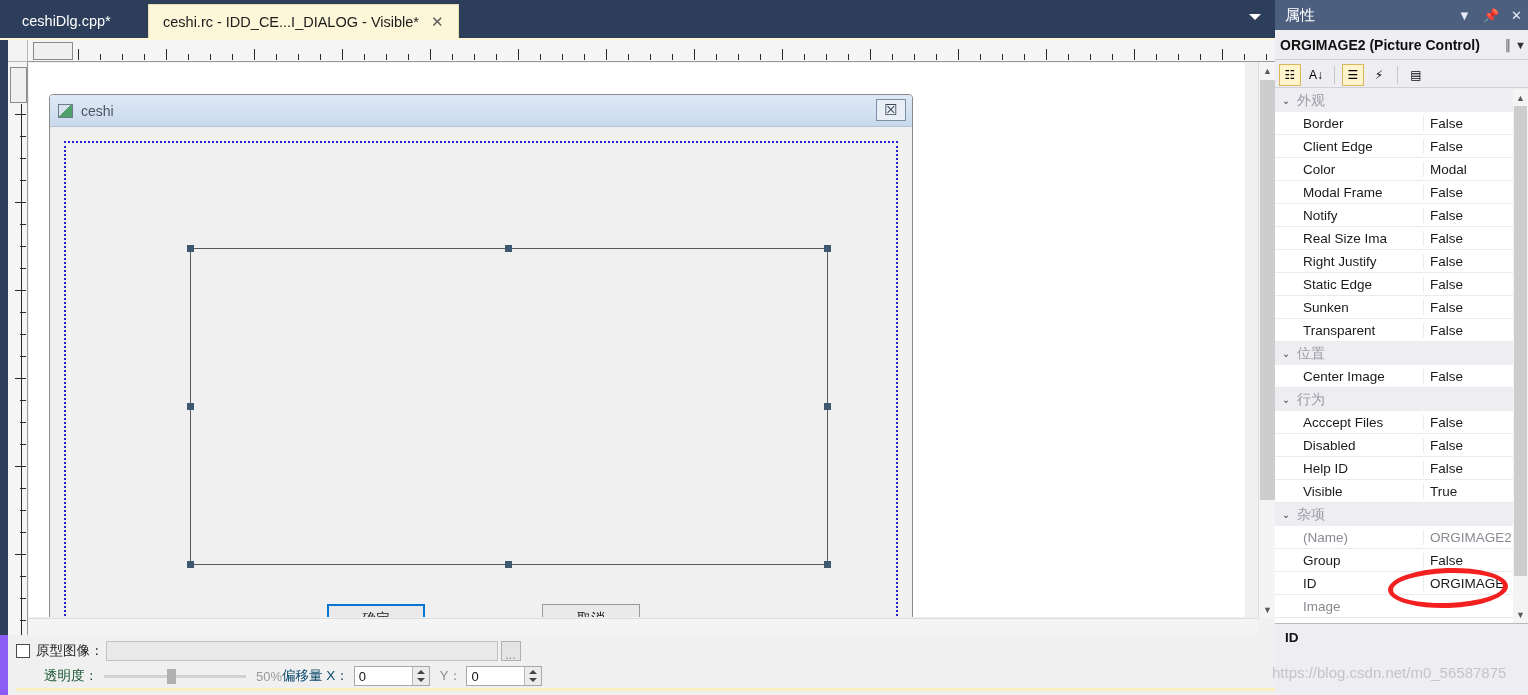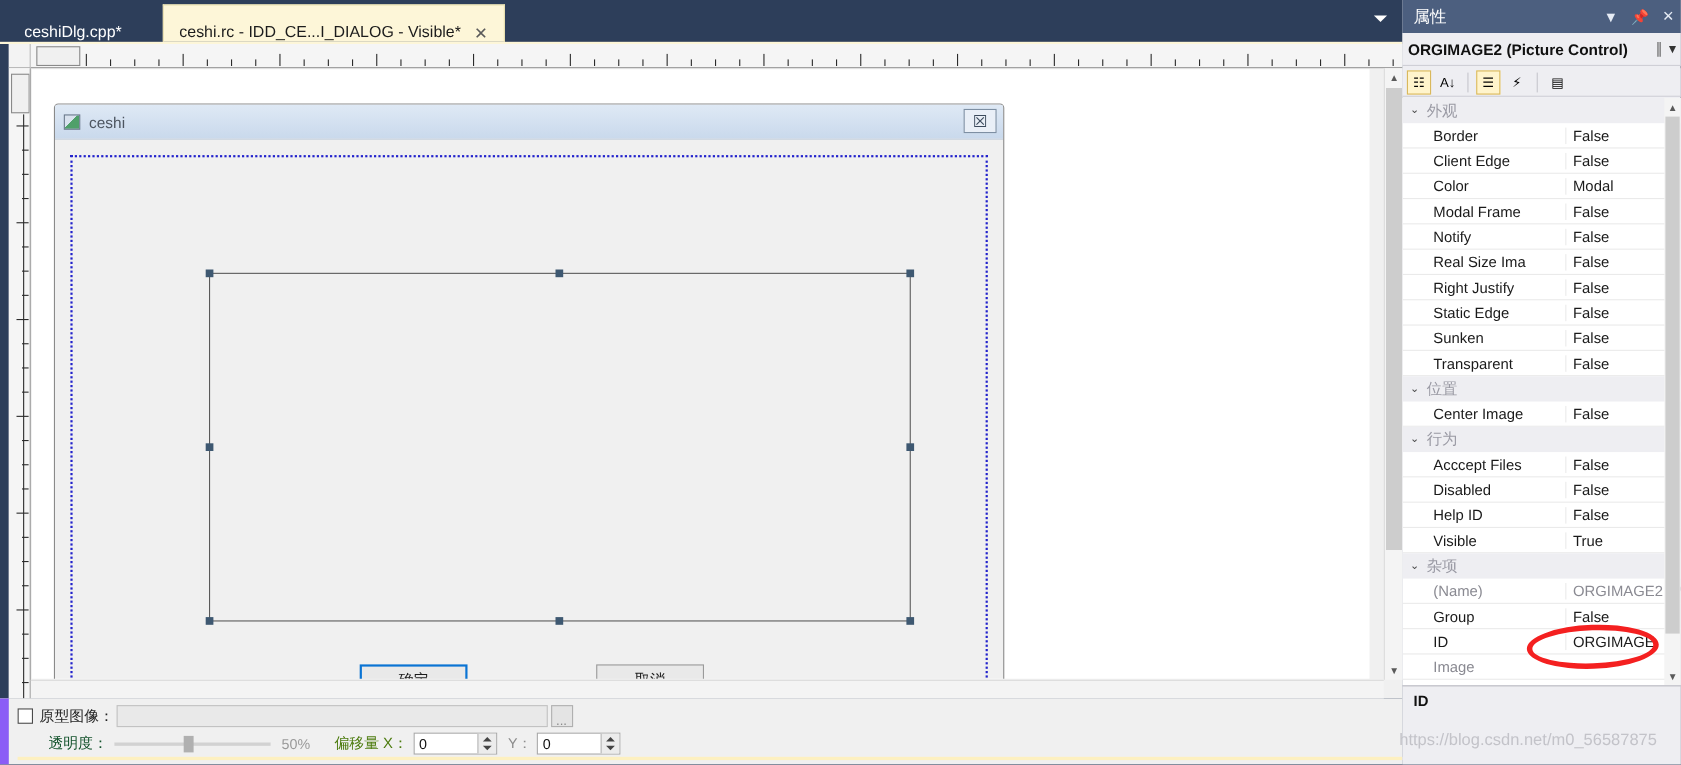--- a/index.html
+++ b/index.html
@@ -13,21 +13,21 @@
   }
   #app { position: relative; width: 1528px; height: 695px; }
 
   
   #tabstrip {
     position: absolute; left: 0; top: 0; width: 1275px; height: 38px;
     background: #2d3e5a;
   }
   .tab {
     position: absolute; top: 4px; height: 34px;
-    display: flex; align-items: flex-end;
+    display: flex; align-items: center;
     padding: 0 14px;
     font-size: 14.5px; white-space: nowrap;
   }
   .tab.inactive { left: 8px; color: #ffffff; }
   .tab.active {
     left: 148px; background: #fdf6d8; color: #1c1c1c;
     border-top: 1px solid #e8dfae; border-left: 1px solid #e8dfae;
     border-right: 1px solid #e8dfae;
   }
   .tab-close {
@@ -201,21 +201,21 @@
   }
   #trans-track {
     position: absolute; left: 0; top: 9px; width: 142px; height: 3px;
     background: #d2d2d2;
   }
   #trans-thumb {
     position: absolute; left: 63px; top: 3px; width: 9px; height: 15px;
     background: #b0b0b0;
   }
   #trans-value { margin-left: 10px; color: #9a9a9a; font-size: 13px; }
-  #offset-label { margin-left: 22px; color: #4d7c0f; font-size: 13.5px; }
+  #offset-label { color: #0c4a6e; font-size: 13.5px; }
   .spin-wrap {
     margin-left: 5px; position: relative; width: 76px; height: 20px;
     background: #ffffff; border: 1px solid #a8a8a8;
     display: flex; align-items: center;
   }
   .spin-wrap span.val { margin-left: 4px; font-size: 13px; color: #111111; }
   .spin-btns {
     position: absolute; right: 0; top: 0; width: 17px; height: 18px;
     background: #ececec; border-left: 1px solid #b8b8b8;
   }

